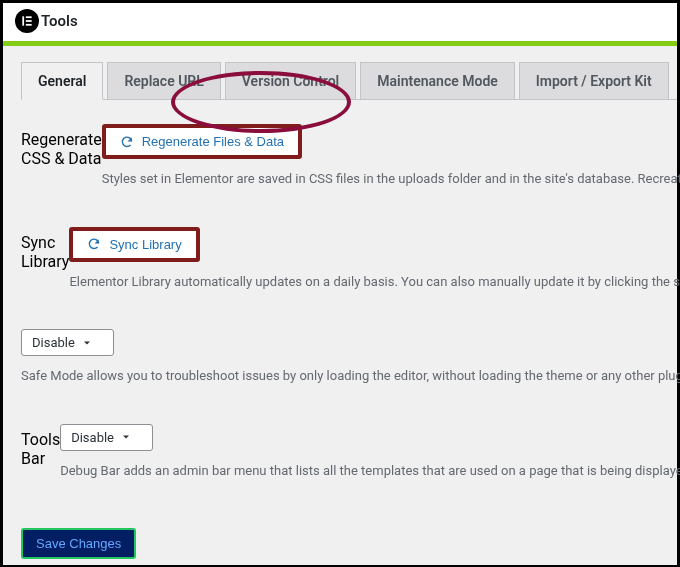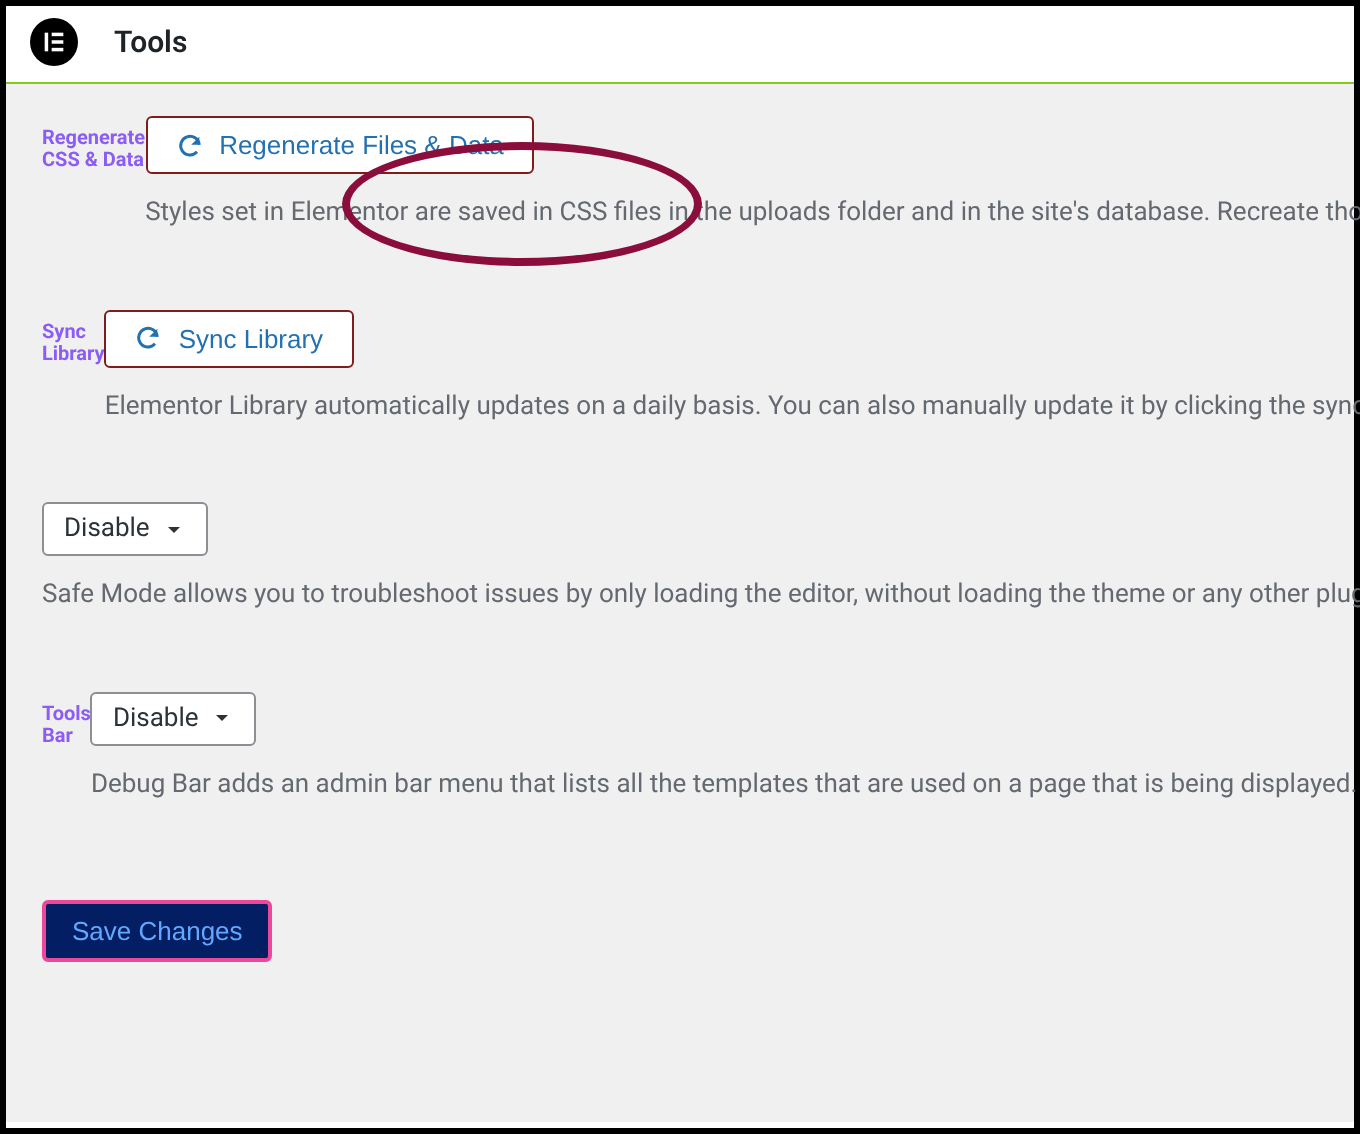--- a/index.html
+++ b/index.html
@@ -15,22 +15,22 @@
     border: 3px solid #000;
     width: 680px;
     height: 567px;
     position: relative;
   }
   .header {
     display: flex;
     align-items: center;
     padding: 6px 12px 8px 12px;
     background: #fff;
-    border-bottom: 1px solid #84cc16;
-    gap: 18px;
+    border-bottom: 5px solid #84cc16;
+    gap: 2px;
   }
   .header .logo {
     width: 24px;
     height: 24px;
     border-radius: 50%;
     background: #000;
     display: flex;
     align-items: center;
     justify-content: center;
   }
@@ -62,33 +62,33 @@
     border-bottom: 1px solid #f0f0f1;
     margin-bottom: -1px;
     color: #1d2327;
   }
   .section {
     display: flex;
     margin-bottom: 38px;
   }
   .section-label {
     width: 210px;
-    font-size: 10px;
-    font-weight: 700;
-    color: #8b5cf6;
+    font-size: 16px;
+    font-weight: 400;
+    color: #000000;
     padding-top: 6px;
   }
   .section-body {
     flex: 1;
   }
   .outline-btn {
     display: inline-flex;
     align-items: center;
     gap: 8px;
-    border: 1px solid #7f1d1d;
+    border: 4px solid #7f1d1d;
     background: #fff;
     color: #2271b1;
     padding: 6px 14px;
     font-size: 13px;
     border-radius: 3px;
     cursor: pointer;
   }
   .outline-btn svg { width: 14px; height: 14px; }
   .desc {
     font-size: 13px;
@@ -96,31 +96,31 @@
     margin-top: 10px;
     line-height: 1.5;
     white-space: nowrap;
     overflow: hidden;
   }
   .select-wrap {
     display: inline-flex;
     align-items: center;
     border: 1px solid #8c8f94;
     background: #fff;
-    padding: 5px 10px 5px 10px;
+    padding: 5px 20px 5px 10px;
     border-radius: 3px;
     font-size: 13px;
     color: #2c3338;
     gap: 6px;
     cursor: pointer;
   }
   .select-wrap svg { width: 12px; height: 12px; }
   .save-btn {
     background: #041e63;
-    border: 2px solid #ec4899;
+    border: 2px solid #22c55e;
     color: #64a7ff;
     padding: 6px 13px;
     font-size: 13px;
     border-radius: 3px;
     cursor: pointer;
     margin-top: 10px;
   }
   .annotation-ellipse {
     position: absolute;
     border: 4px solid #8a0d3c;
@@ -143,20 +143,27 @@
           <rect x="10" y="4" width="10" height="3"></rect>
           <rect x="10" y="10.5" width="10" height="3"></rect>
           <rect x="10" y="17" width="10" height="3"></rect>
         </svg>
     </div>
     <div class="title">Tools</div>
   </div>
 
   <div class="content">
 
+    <div class="tabs">
+      <div class="tab active">General</div>
+      <div class="tab">Replace URL</div>
+      <div class="tab">Version Control</div>
+      <div class="tab">Maintenance Mode</div>
+      <div class="tab">Import / Export Kit</div>
+    </div>
 
     <div class="section">
       <div class="section-label">Regenerate CSS &amp; Data</div>
       <div class="section-body">
         <button class="outline-btn">
           <svg viewBox="0 0 24 24">
               <path fill="none" stroke="#2271b1" stroke-width="2.5" d="M20 11a8 8 0 10-2 6"></path>
               <path fill="#2271b1" d="M20 4v7h-7z"></path>
             </svg>
           <span>Regenerate Files &amp; Data</span>

